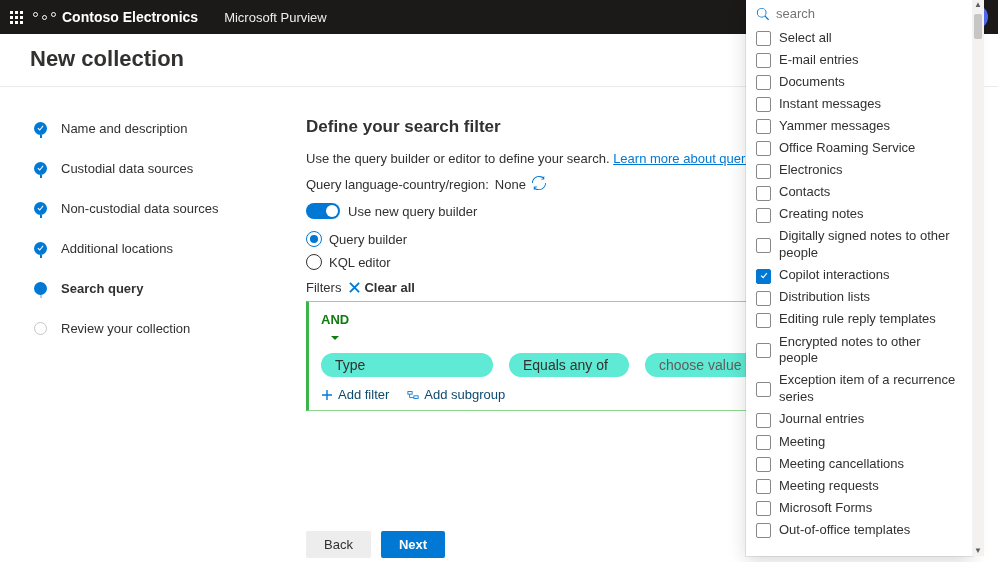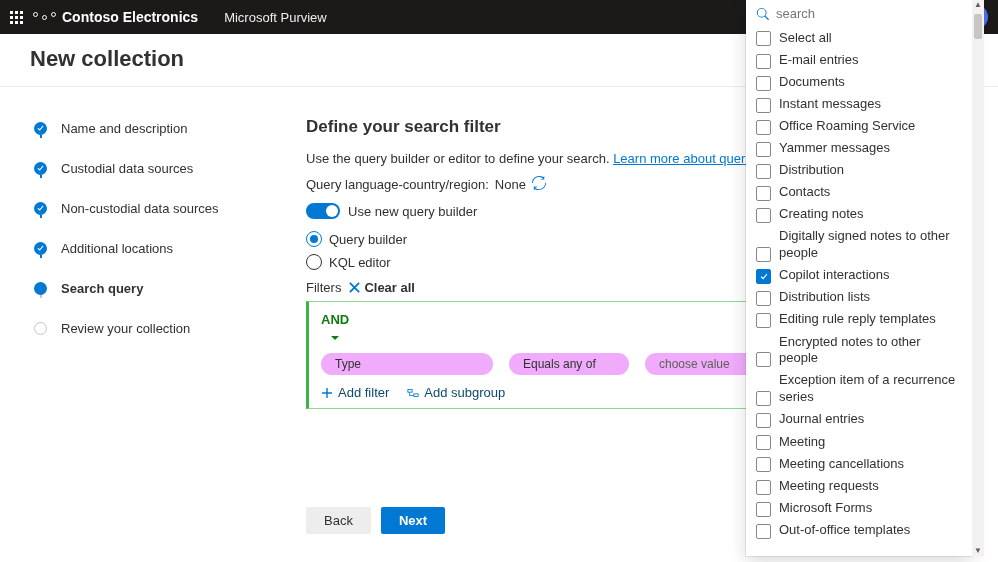--- a/index.html
+++ b/index.html
@@ -66,46 +66,46 @@
     .filters-row { display: flex; align-items: center; gap: 8px; margin-top: 10px; font-size: 13px; }
     .clear-all { color: #323130; display: flex; align-items: center; gap: 4px; cursor: pointer; font-weight: bold; }
     .clear-all svg { width: 11px; height: 11px; stroke: #0078d4; stroke-width: 2; fill: none; }
 
     .filter-group { border: 1px solid #8cd98c; border-left: 3px solid #3bb44a;
                     margin-top: 6px; padding: 10px 12px 8px; }
     .and-chip { display: inline-flex; align-items: center; gap: 6px; font-size: 13px;
                 font-weight: 600; color: #107c10; cursor: pointer; flex-direction: column; }
     .and-chip svg { width: 10px; height: 10px; fill: #107c10; }
     .pills { display: flex; gap: 16px; margin-top: 10px; position: relative; }
-    .pill { background: #f0abfc; border-radius: 12px; padding: 4px 14px; font-size: 12px;
+    .pill { background: #5eead4; border-radius: 12px; padding: 4px 14px; font-size: 14px;
             cursor: pointer; }
     .pill.field { width: 172px }
     .pill.op { width: 120px }
     .pill.val { width: 140px; color: #605e5c; font-style: normal; }
     .pointer { position: absolute; right: -26px; top: 4px; width: 0; height: 0;
                border-top: 7px solid transparent; border-bottom: 7px solid transparent;
                border-right: 13px solid #d6e8f6; }
     .addrow { margin-top: 10px; display: flex; gap: 18px; font-size: 13px; color: #0078d4; }
     .addbtn { display: inline-flex; align-items: center; gap: 5px; cursor: pointer; color: #0c4a6e;}
     .addbtn svg { width: 12px; height: 12px; }
 
-    .footer { position: absolute; bottom: 28px; display: flex; gap: 10px; }
+    .footer { position: absolute; bottom: 4px; display: flex; gap: 10px; }
     .btn { padding: 6px 18px; font-size: 13px; border: none; border-radius: 2px; cursor: pointer; }
     .btn-back { background: #ededed; color: #323130; }
     .btn-next { background: #0078d4; color: #fff; font-weight: 600; }
 
     
     .dropdown { position: absolute; top: 0; right: 26px; width: 226px; height: 556px;
                 background: #fff; box-shadow: 0 0 0 1px rgba(0,0,0,.08), 0 6px 18px rgba(0,0,0,.15);
                 display: flex; flex-direction: column; z-index: 20; }
     .dd-search { display: flex; align-items: center; gap: 6px; padding: 6px 10px; flex-shrink: 0; }
     .dd-search input { border: none; outline: none; font-size: 13px; flex: 1; color: #605e5c; }
     .dd-search svg { width: 14px; height: 14px; fill: #0078d4; }
     .dd-list { flex: 1; overflow: hidden; font-size: 13px; padding-bottom: 4px; }
-    .dd-item { display: flex; align-items: flex-end; gap: 8px; padding: 2.6px 10px;
+    .dd-item { display: flex; align-items: center; gap: 8px; padding: 2.6px 10px;
                cursor: pointer; line-height: 1.3; }
     .dd-item .cb { width: 15px; height: 15px; border: 1px solid #8a8886; border-radius: 2px;
                    flex-shrink: 0; margin-top: 1px; display: flex; align-items: center;
                    justify-content: center; }
     .dd-item.checked .cb { background: #0078d4; border-color: #0078d4; }
     .dd-item.checked .cb svg { width: 10px; height: 10px; fill: #fff; }
     .dd-item .txt { flex: 1; }
 
     .dropdown-scrollbar { position: absolute; top: 0; right: 14px; width: 12px; height: 556px;
                           background: #f3f2f1; z-index: 21; }
@@ -302,29 +302,29 @@
       <div class="dd-item">
         <span class="cb"></span>
         <span class="txt">Documents</span>
       </div>
       <div class="dd-item">
         <span class="cb"></span>
         <span class="txt">Instant messages</span>
       </div>
       <div class="dd-item">
         <span class="cb"></span>
+        <span class="txt">Yammer messages</span>
+      </div>
+      <div class="dd-item">
+        <span class="cb"></span>
         <span class="txt">Office Roaming Service</span>
       </div>
       <div class="dd-item">
         <span class="cb"></span>
-        <span class="txt">Yammer messages</span>
-      </div>
-      <div class="dd-item">
-        <span class="cb"></span>
-        <span class="txt">Distribution</span>
+        <span class="txt">Electronics</span>
       </div>
       <div class="dd-item">
         <span class="cb"></span>
         <span class="txt">Contacts</span>
       </div>
       <div class="dd-item">
         <span class="cb"></span>
         <span class="txt">Creating notes</span>
       </div>
       <div class="dd-item">

